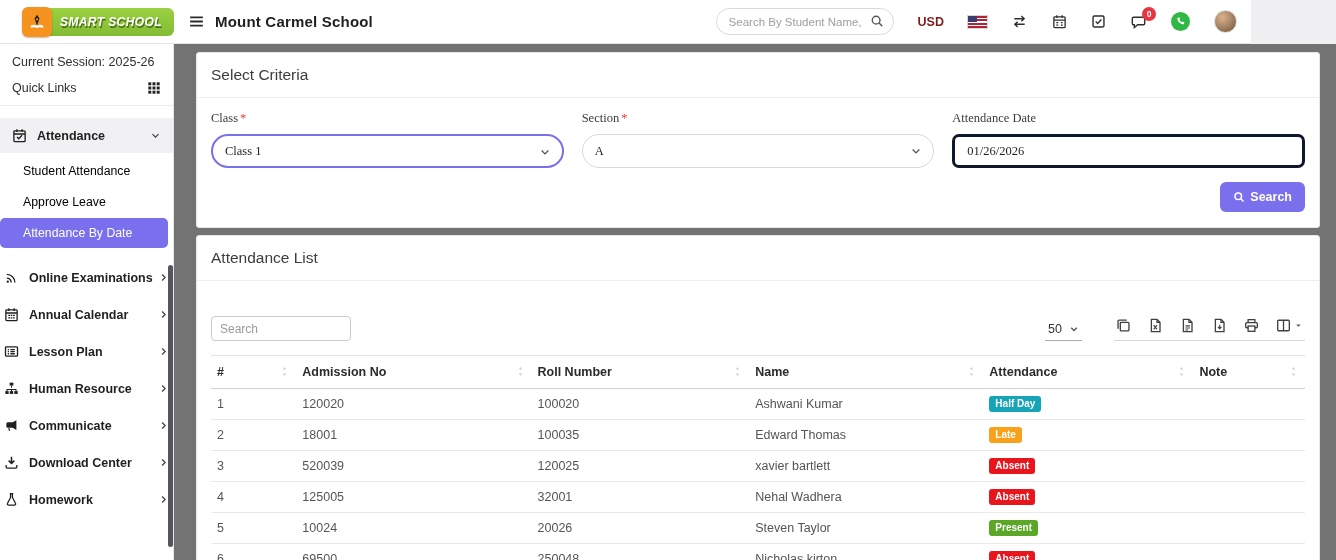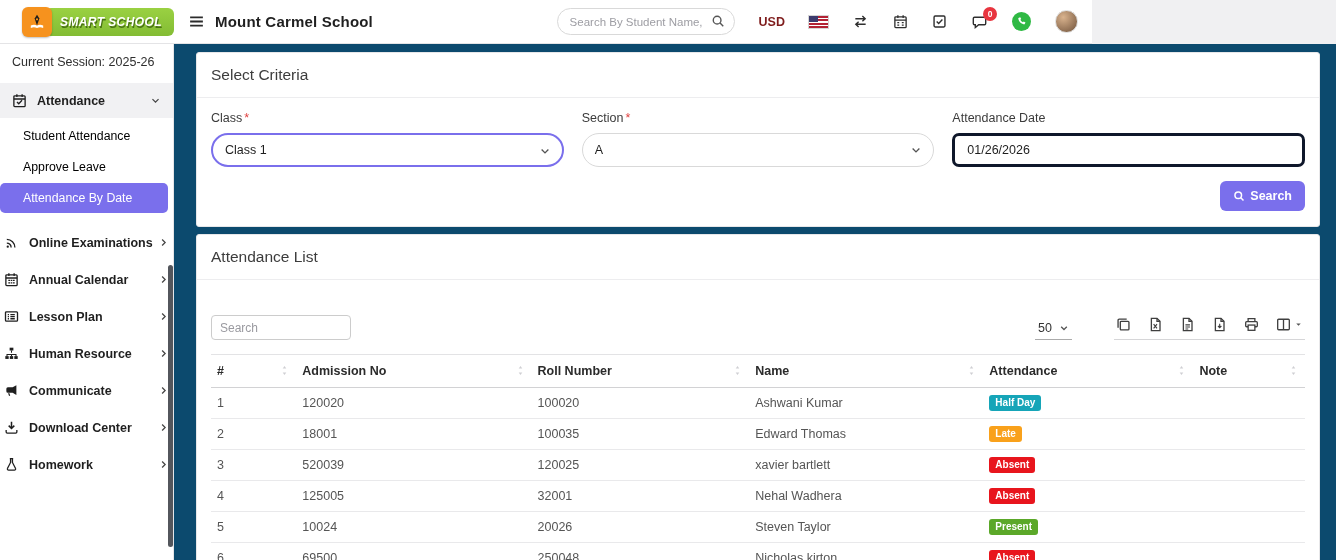--- a/index.html
+++ b/index.html
@@ -1,20 +1,20 @@
 <!DOCTYPE html>
 <html><head>
 <meta charset="utf-8">
 <style>
   *{margin:0;padding:0;box-sizing:border-box;}
   html,body{width:1336px;height:560px;overflow:hidden;}
   body{font-family:"Liberation Sans","DejaVu Sans",sans-serif;background:#f0f0f2;color:#333;}
 
   
-  .topbar{position:absolute;top:0;left:0;width:1092px;height:44px;background:#fff;border-bottom:1px solid #e4e4e6;display:flex;align-items:center;z-index:30;}
+  .topbar{position:absolute;top:0;left:0;width:1251px;height:44px;background:#fff;border-bottom:1px solid #e4e4e6;display:flex;align-items:center;z-index:30;}
   .logo-zone{width:174px;display:flex;align-items:center;padding-left:22px;flex:0 0 174px;}
   .logo-badge{width:30px;height:30px;border-radius:6px;background:#f6921e;display:flex;align-items:center;justify-content:center;z-index:2;box-shadow:0 1px 2px rgba(0,0,0,.25);}
   .logo-pill{height:28px;margin-left:-7px;border-radius:6px;background:linear-gradient(#9ad142,#83bc34);display:flex;align-items:center;padding:0 12px 0 15px;}
   .logo-pill span{font-size:12px;font-weight:bold;font-style:italic;color:#fff;letter-spacing:.4px;text-shadow:1px 1.5px 0 rgba(70,110,20,.95);white-space:nowrap;}
   .hamburger{margin-left:14px;color:#2b2b2b;display:flex;align-items:center;cursor:pointer;}
   .app-title{margin-left:10px;font-size:15px;font-weight:bold;color:#1f1f1f;letter-spacing:.2px;}
   .topbar-right{margin-left:auto;display:flex;align-items:center;gap:24px;padding-right:14px;}
   .searchpill{position:relative;width:178px;}
   .searchpill input{width:100%;height:27px;border:1px solid #d9d9d9;border-radius:14px;padding:0 30px 0 12px;font-size:11.5px;color:#444;outline:none;background:#fff;font-family:inherit;}
   .searchpill input::placeholder{color:#9d9da3;}
@@ -38,40 +38,40 @@
   .menu-item{display:flex;align-items:center;padding:11px 4px;cursor:pointer;}
   .menu-item .mi-icon,.menu-group-head .mi-icon{width:16px;display:flex;color:#1f1f1f;flex:0 0 16px;}
   .menu-item .mi-label,.menu-group-head .mi-label{font-size:12.5px;font-weight:bold;color:#1f1f1f;margin-left:9px;flex:1;white-space:nowrap;}
   .menu-item .mi-chev,.menu-group-head .mi-chev{color:#444;display:flex;}
   .submenu{padding:2px 0 10px 0;}
   .submenu-item{font-size:12.3px;color:#000000;padding:8px 12px 8px 23px;cursor:pointer;margin:1px 5px 1px 0;border-radius:5px;white-space:nowrap;}
   .submenu-item.active{background:#7a6fec;color:#fff;}
   .side-scroll{position:absolute;right:0px;top:221px;width:5px;height:282px;background:#53565c;border-radius:3px;}
 
   
-  .main{position:absolute;top:44px;left:174px;right:0;bottom:0;overflow:hidden;background:#0c4a6e;padding:8px 16px 0 22px;}
+  .main{position:absolute;top:44px;left:174px;right:0;bottom:0;overflow:hidden;background:#737373;padding:8px 16px 0 22px;}
   .card{background:#fff;border:1px solid #e7e7e9;border-radius:3px;}
   .card-title{font-size:15.5px;color:#3c3c3c;font-weight:500;padding:13px 14px;border-bottom:1px solid #ededef;}
 
-  .form-row{display:flex;gap:18px;padding:13px 14px 0 14px;}
+  .form-row{display:flex;gap:18px;padding:13px 14px 0 14px;font-family:Liberation Serif, serif;}
   .form-col{flex:1;}
   .f-label{font-size:12.5px;color:#3b3b3b;margin-bottom:8px;}
   .req{color:#e0403f;margin-left:2px;}
   .selbox{position:relative;height:34px;border:1px solid #d9d9d9;border-radius:17px;background:#fff;display:flex;align-items:center;padding:0 30px 0 12px;font-size:12.5px;color:#1f1f1f;cursor:pointer;}
   .selbox.focused{border:2px solid #7a6fec;}
   .selbox .chev{position:absolute;right:11px;top:10px;color:#555;}
   .txtbox{width:100%;height:34px;border:3px solid #0f172a;border-radius:7px;padding:0 12px;font-size:12.5px;color:#1f1f1f;outline:none;font-family:inherit;background:#fff;}
   .btn-row{display:flex;justify-content:flex-end;padding:14px 14px 15px 14px;}
   .btn-primary{display:flex;align-items:center;gap:5px;background:#7a6fec;color:#fff;border:none;border-radius:6px;padding:8px 13px;font-size:12.5px;font-weight:bold;cursor:pointer;font-family:inherit;}
 
   .list-card{margin-top:7px;}
   .list-toolbar{display:flex;align-items:flex-end;padding:13px 14px 10px 14px;}
   .tbl-search{width:140px;height:25px;border:1px solid #ccc;border-radius:4px;padding:0 8px;font-size:12px;color:#444;outline:none;font-family:inherit;}
   .tbl-search::placeholder{color:#9a9aa0;}
-  .toolbar-right{margin-left:auto;display:flex;align-items:flex-end;gap:42px;margin-top:24px;}
+  .toolbar-right{margin-left:auto;display:flex;align-items:flex-end;gap:32px;margin-top:24px;}
   .pagesize{display:flex;align-items:center;gap:7px;font-size:12.5px;color:#333;border-bottom:1px solid #ababab;padding:2px 3px 4px 3px;cursor:pointer;}
   .pagesize .chev{color:#555;display:flex;}
   .export-group{display:flex;align-items:center;gap:17px;border-bottom:1px solid #d6d6d8;padding:0 2px 7px 2px;}
   .export-group .exp{color:#3f3f3f;display:flex;align-items:center;cursor:pointer;}
   .exp .caret{margin-left:3px;color:#555;}
 
   table.grid{width:calc(100% - 28px);margin:4px 14px 0 14px;border-collapse:collapse;table-layout:fixed;}
   .grid th{font-size:12.5px;font-weight:bold;color:#2b2b2b;text-align:left;padding:9px 6px 9px 6px;border-top:1px solid #e3e3e5;border-bottom:1px solid #d2d2d4;position:relative;}
   .grid th .sort{position:absolute;right:6px;top:9px;color:#cfcfd3;}
   .grid td{font-size:12.5px;color:#555;padding:7px 6px;border-bottom:1px solid #e9e9eb;}
@@ -142,20 +142,36 @@
       <svg width="11" height="11" viewBox="0 0 16 16" fill="currentColor">
           <path d="M4.2 2.6l2-.9 1.4 2.6-1.3 1.1a6.6 6.6 0 003.8 3.8l1.1-1.3 2.6 1.4-.9 2c-.3.7-1.1 1.1-1.8.8A11 11 0 013.4 4.4c-.3-.7.1-1.5.8-1.8z"></path>
         </svg>
     </div>
     <div class="avatar"></div>
   </div>
 </div>
 
 <div class="sidebar">
   <div class="session-row">Current Session: 2025-26</div>
+  <div class="quicklinks-row">
+    <span class="ql-label">Quick Links</span>
+    <span class="ql-icon">
+      <svg width="14" height="14" viewBox="0 0 16 16" fill="currentColor">
+          <rect x="1.5" y="1.5" width="3.4" height="3.4"></rect>
+          <rect x="6.3" y="1.5" width="3.4" height="3.4"></rect>
+          <rect x="11.1" y="1.5" width="3.4" height="3.4"></rect>
+          <rect x="1.5" y="6.3" width="3.4" height="3.4"></rect>
+          <rect x="6.3" y="6.3" width="3.4" height="3.4"></rect>
+          <rect x="11.1" y="6.3" width="3.4" height="3.4"></rect>
+          <rect x="1.5" y="11.1" width="3.4" height="3.4"></rect>
+          <rect x="6.3" y="11.1" width="3.4" height="3.4"></rect>
+          <rect x="11.1" y="11.1" width="3.4" height="3.4"></rect>
+        </svg>
+    </span>
+  </div>
   <div class="menu" id="sidebar-menu">
       <div class="menu-group-head">
         <span class="mi-icon">
           <svg width="15" height="15" viewBox="0 0 16 16" fill="none" stroke="currentColor" stroke-width="1.4">
             <rect x="2" y="3" width="12" height="11.5" rx="1"></rect>
             <path d="M2 6.4h12M5.2 1.2v3M10.8 1.2v3M5.3 9.6l1.9 1.9 3.5-3.7"></path>
           </svg>
         </span>
         <span class="mi-label">Attendance</span>
         <span class="mi-chev">

